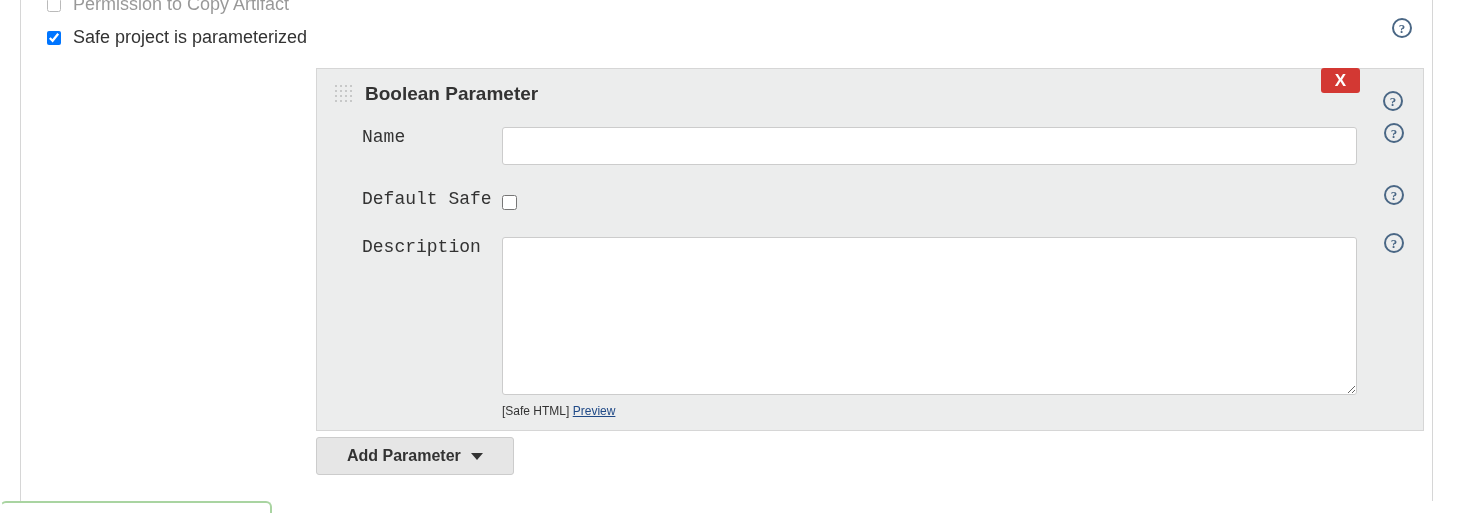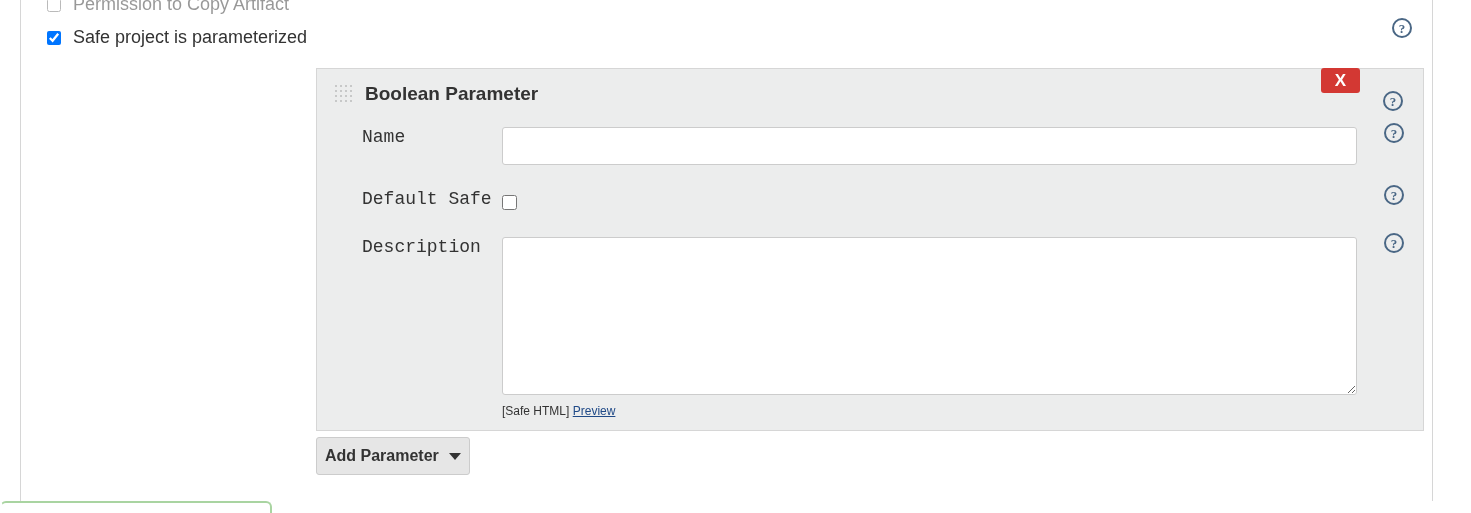--- a/index.html
+++ b/index.html
@@ -160,21 +160,21 @@
     }
     .add-param-row {
       margin-top: 6px;
     }
     .add-param-btn {
       display: inline-flex;
       align-items: center;
       background: #e6e6e6;
       border: 1px solid #ccc;
       border-radius: 3px;
-      padding: 9px 8px;
+      padding: 9px 30px;
       font-size: 16px;
       font-weight: bold;
       color: #333;
       cursor: pointer;
     }
     .add-param-btn .caret {
       margin-left: 10px;
       width: 0; height: 0;
       border-left: 6px solid transparent;
       border-right: 6px solid transparent;

